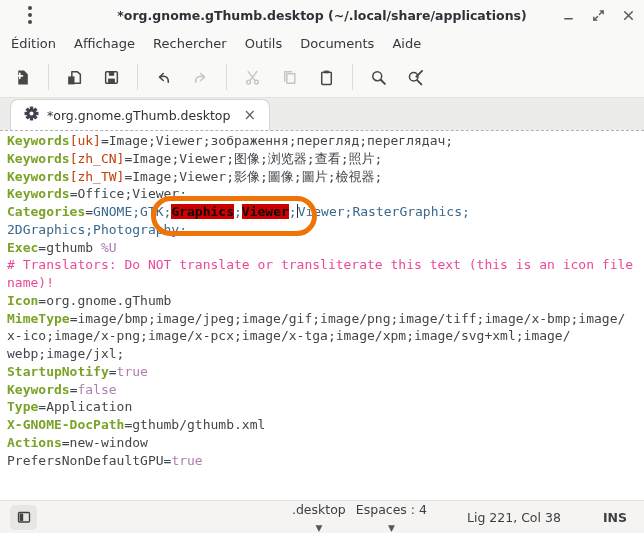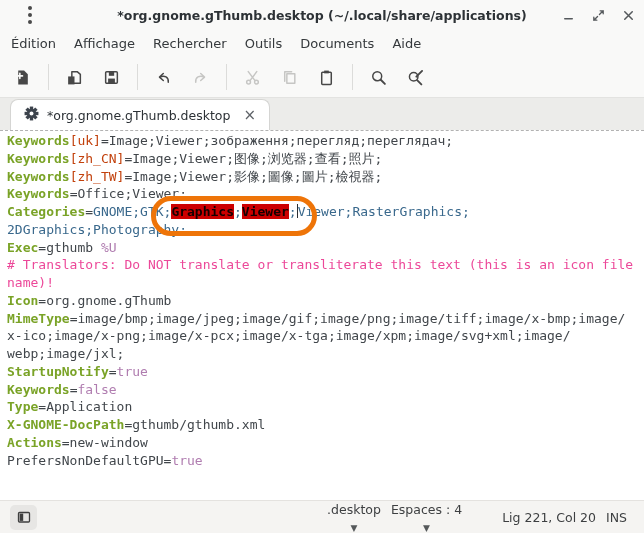--- a/index.html
+++ b/index.html
@@ -46,21 +46,21 @@
   .annotation { position:absolute; left:151px; top:65px; width:166px; height:40px;
                 border:5px solid #ee7408; border-radius:21px; pointer-events:none; }
 
   
   .statusbar { height:33px; background:#f5f4f2; border-top:1px solid #e4e2df; display:flex; align-items:center; padding:0 10px; font-size:12.5px; color:#3d3f41; }
   .panel-btn { width:27px; height:25px; background:#e7e6e4; border:none; border-radius:5px; display:flex; align-items:center; justify-content:center; }
   .sb-right { margin-left:auto; display:flex; align-items:center; }
   .sb-item { display:flex; align-items:center; gap:6px; padding:0 5px; cursor:default;flex-direction:column; }
   .sb-arrow { font-size:9px; color:#55585a; }
   .sb-pos { margin-left:30px; }
-  .sb-ins { margin-right:2px; }
+  .sb-ins { margin-left:32px; margin-right:2px;font-weight:bold; }
 </style>
 </head>
 <body>
 
 <div class="window">
 
   <div class="titlebar">
     <div class="kebab">
         <i></i>
         <i></i>
@@ -236,18 +236,18 @@
     </button>
     <div class="sb-right">
       <div class="sb-item">
         <span>.desktop</span>
         <span class="sb-arrow">▼</span>
       </div>
       <div class="sb-item">
         <span>Espaces : 4</span>
         <span class="sb-arrow">▼</span>
       </div>
-      <div class="sb-item sb-pos">Lig 221, Col 20</div>
+      <div class="sb-item sb-pos">Lig 221, Col 38</div>
       <div class="sb-item sb-ins">INS</div>
     </div>
   </div>
 
 </div>
 
 </body></html>

